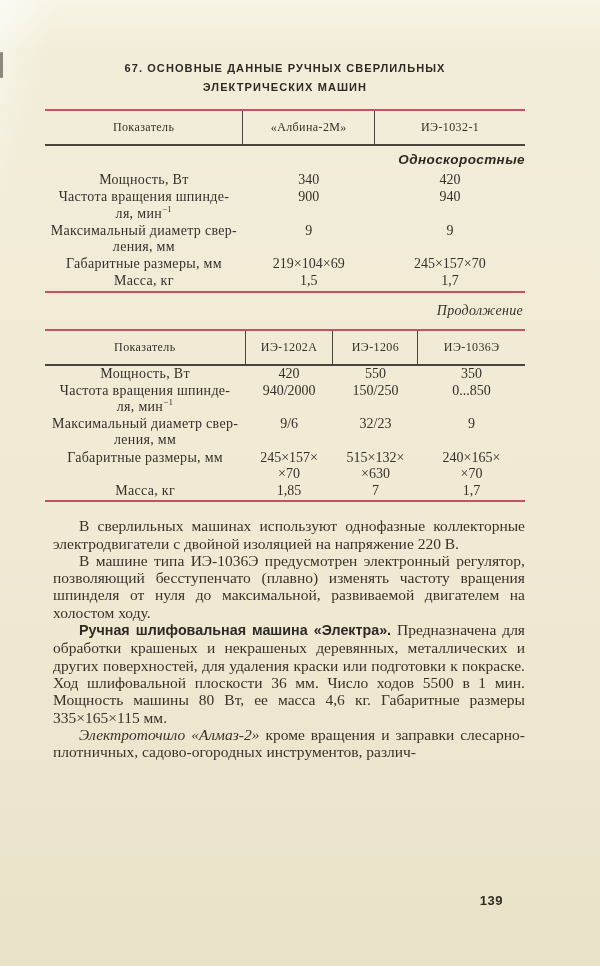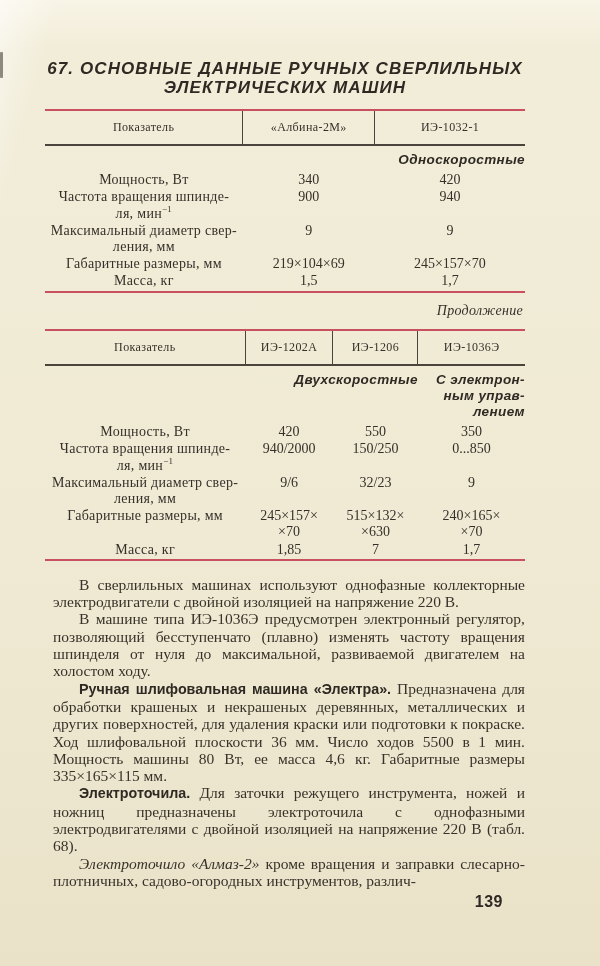--- a/index.html
+++ b/index.html
@@ -13,21 +13,21 @@
   }
   .edge-artifact {
     position:absolute; left:0; top:52px; width:3px; height:26px;
     background:#6b655c; opacity:.75; border-radius:1px;
   }
   .content { position:absolute; left:45px; top:0; width:480px; }
 
   .title {
     margin-top:59px; text-align:center;
     font-family:"Liberation Sans", sans-serif; font-weight:bold;
-    font-size:17px; line-height:19px; letter-spacing:1.1px; color:#2e2a23;font-style:italic;
+    font-size:11px; line-height:19px; letter-spacing:1.1px; color:#2e2a23;
   }
 
   table.spec {
     width:100%; border-collapse:collapse; table-layout:fixed;
     border-top:2px solid #c9505e; border-bottom:2px solid #c9505e;
     font-size:14px; color:#35302a;
   }
   table.spec.t1 { margin-top:12px; }
   table.spec.t2 { margin-top:7px; }
   .spec thead th {
@@ -56,21 +56,21 @@
   .bodytext p { margin:0; text-indent:26px; }
   .lead {
     font-family:"Liberation Sans", sans-serif; font-weight:bold;
     font-size:14.3px; color:#2e2a23;
   }
   .ilead { font-style:italic; }
 
   .pagenum {
     position:absolute; right:97px; top:893px;
     font-family:"Liberation Sans", sans-serif; font-weight:bold;
-    font-size:16px; color:#2e2a23; letter-spacing:.5px;
+    font-size:13px; color:#2e2a23; letter-spacing:.5px;
   }
 </style>
 </head>
 <body>
 
 <div class="page">
   <div class="edge-artifact"></div>
 
   <div class="content">
 
@@ -137,27 +137,20 @@
         </colgroup>
       <thead>
         <tr>
           <th>Показатель</th>
           <th>ИЭ-1202А</th>
           <th>ИЭ-1206</th>
           <th>ИЭ-1036Э</th>
         </tr>
       </thead>
       <tbody>
-        <tr class="grouprow">
-          <td></td>
-          <td colspan="2" class="gcenter"><span class="groupname">Двухскоростные</span></td>
-          <td class="gcenter"><span class="groupname lbl">С электрон-
-ным управ-
-лением</span></td>
-        </tr>
         <tr>
           <td class="lblc"><span class="lbl">Мощность, Вт</span></td>
           <td class="val">420</td>
           <td class="val">550</td>
           <td class="val">350</td>
         </tr>
         <tr>
           <td class="lblc"><span class="lbl">Частота вращения шпинде-
 ля, мин</span><sup class="s">−1</sup></td>
           <td class="val">940/2000</td>
@@ -186,19 +179,18 @@
           <td class="val">7</td>
           <td class="val">1,7</td>
         </tr>
       </tbody>
     </table>
 
     <div class="bodytext">
       <p><span>В сверлильных машинах используют однофазные коллекторные электродвигатели с двойной изоляцией на напряжение 220 В.</span></p>
       <p><span>В машине типа ИЭ-1036Э предусмотрен электронный регулятор, позволяющий бесступенчато (плавно) изменять частоту вращения шпинделя от нуля до максимальной, развиваемой двигателем на холостом ходу.</span></p>
       <p><span class="lead">Ручная шлифовальная машина «Электра».</span><span> Предназначена для обработки крашеных и некрашеных деревянных, металлических и других поверхностей, для удаления краски или подготовки к покраске. Ход шлифовальной плоскости 36 мм. Число ходов 5500 в 1 мин. Мощность машины 80 Вт, ее масса 4,6 кг. Габаритные размеры 335×165×115 мм.</span></p>
-      <p><span class="lead">Электроточила.</span><span> Для заточки режущего инструмента, ножей и ножниц предназначены электроточила с однофазными электродвигателями с двойной изоляцией на напряжение 220 В (табл. 68).</span></p>
       <p><span class="ilead">Электроточило «Алмаз-2»</span><span> кроме вращения и заправки слесарно-плотничных, садово-огородных инструментов, различ-</span></p>
     </div>
   </div>
 
   <div class="pagenum">139</div>
 </div>
 
 </body></html>

